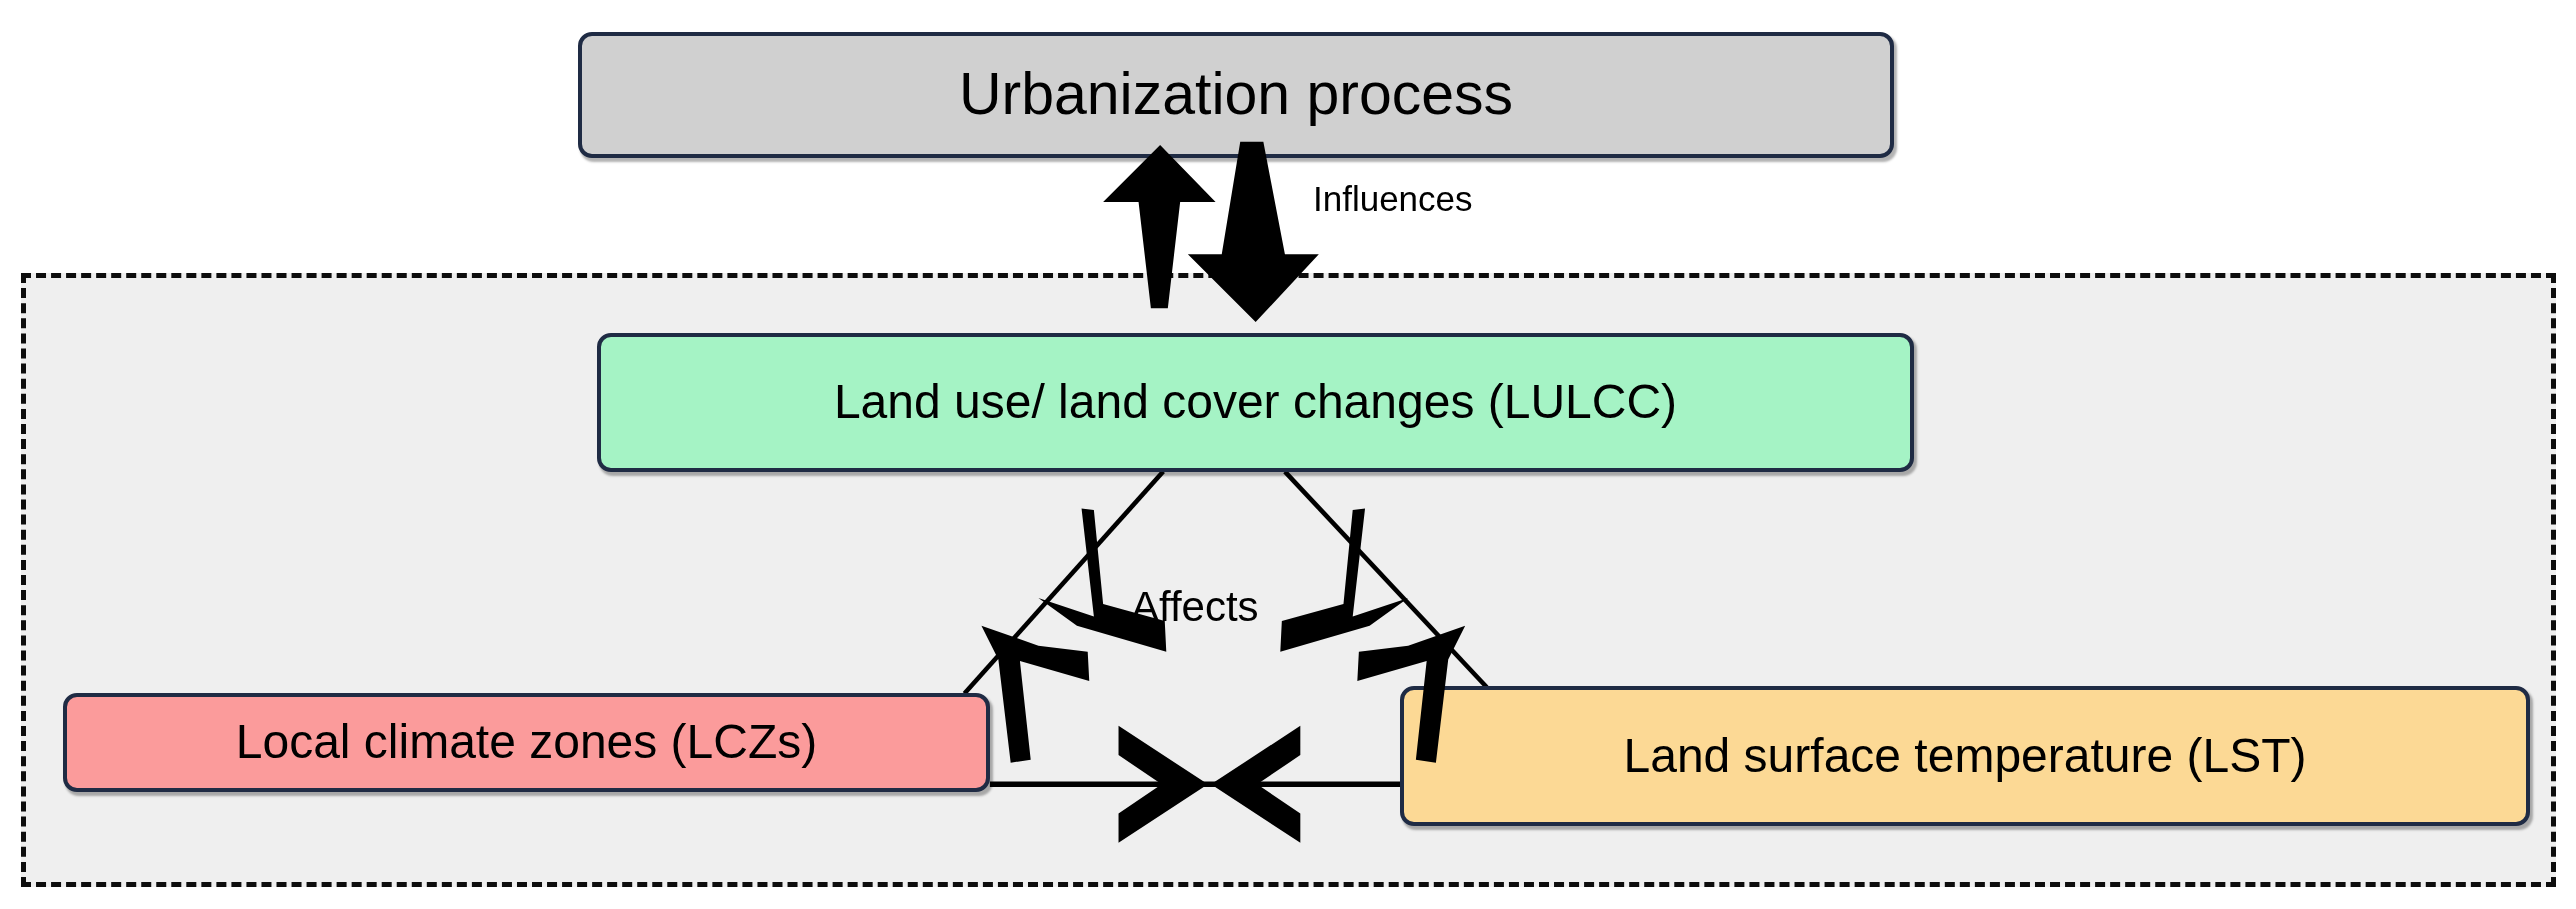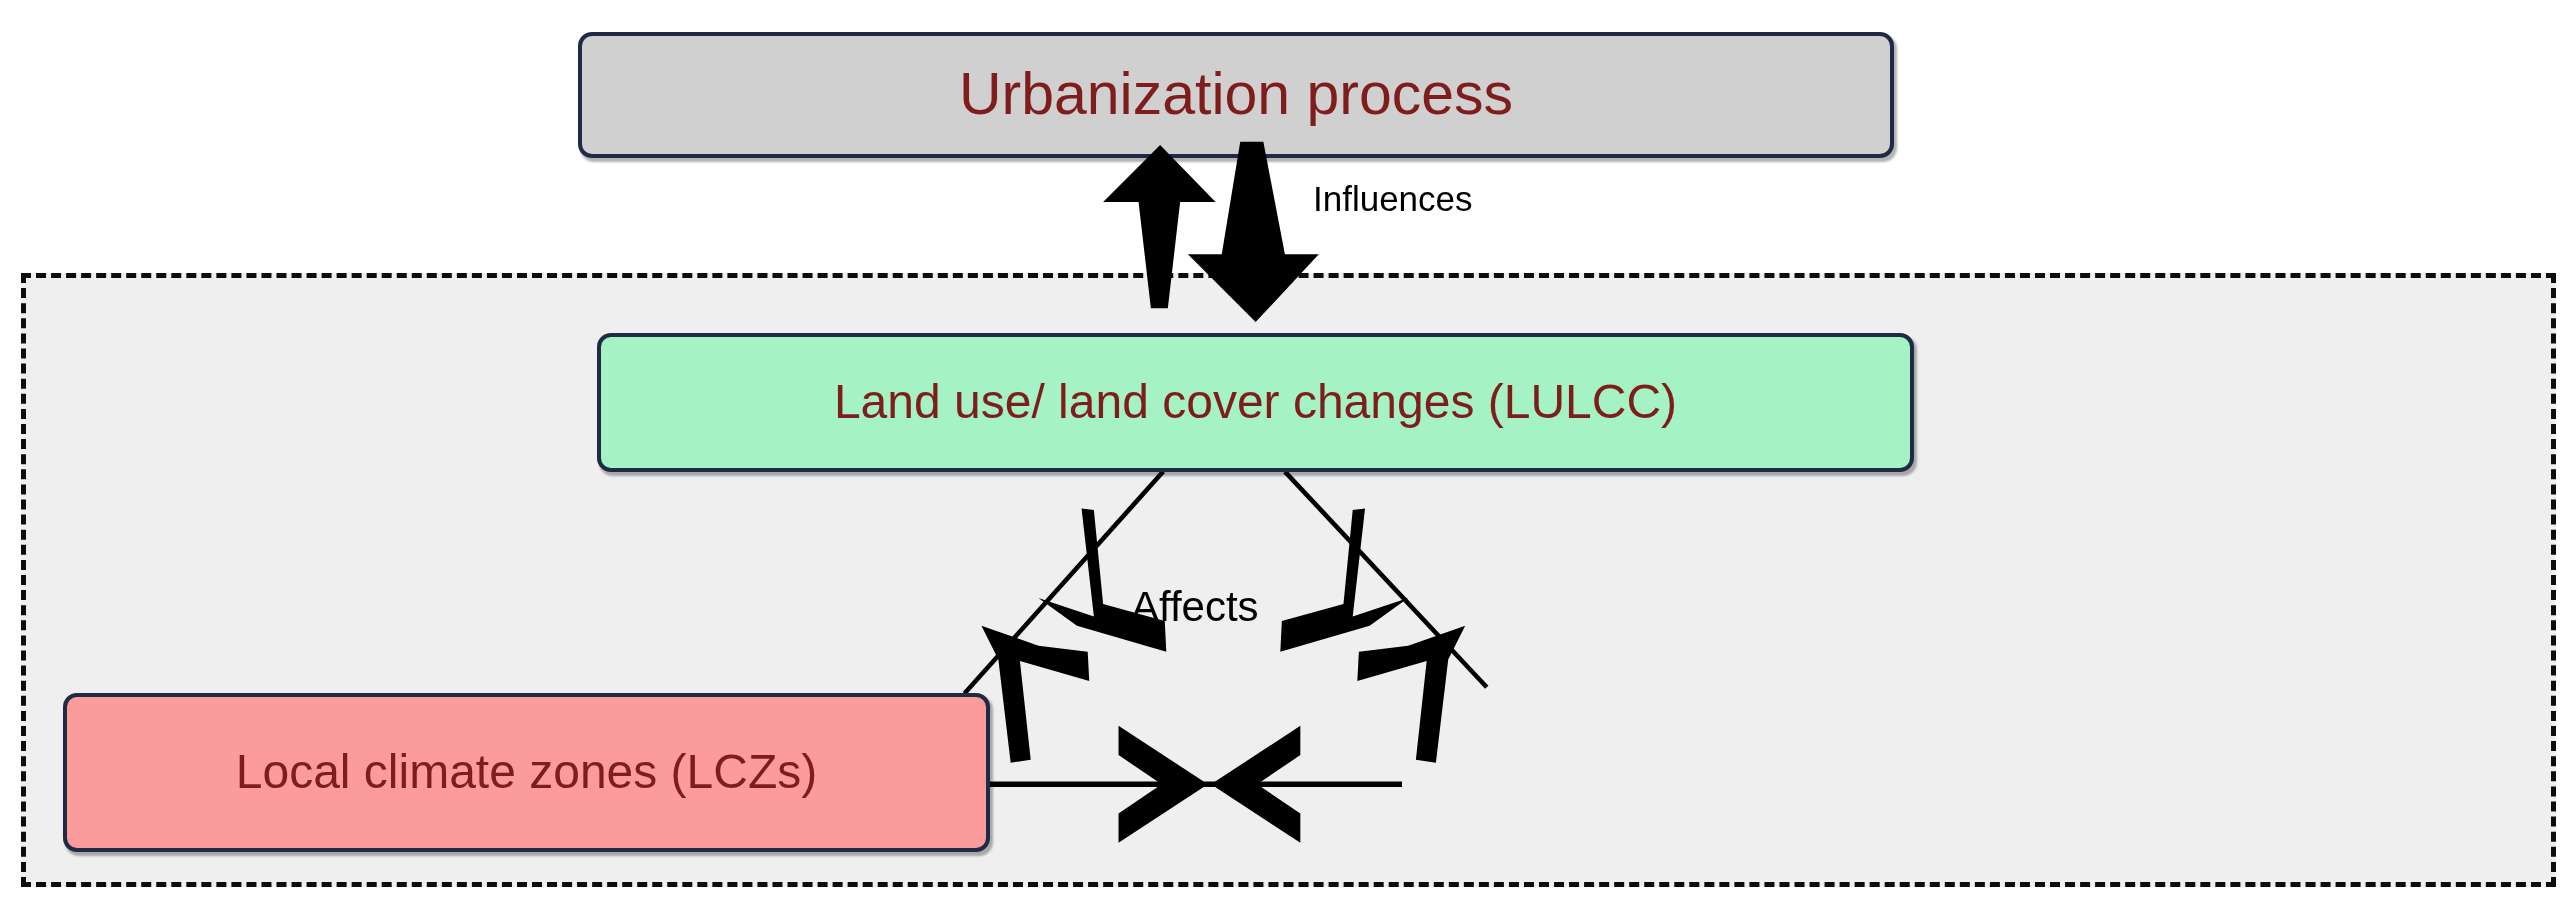--- a/index.html
+++ b/index.html
@@ -32,21 +32,21 @@
   
   .node {
     position: absolute;
     box-sizing: border-box;
     border: 4.6px solid #1f2b44;
     border-radius: 14px;
     display: flex;
     align-items: center;
     justify-content: center;
     text-align: center;
-    color: #7f1d1d;
+    color: #000000;
     box-shadow: 2.3px 3.1px 2.3px rgba(0,0,0,0.30);
     z-index: 5;
   }
   .node-label {
     display: block;
     line-height: 1.05;
     white-space: nowrap;
   }
   #node-urbanization {
     left: 578px;  top: 32px;
@@ -57,21 +57,21 @@
 
   #node-lulcc {
     left: 597px;  top: 333px;
     width: 1317px; height: 139px;
     background: #a5f3c5;
   }
   #node-lulcc .node-label { font-size: 48px; }
 
   #node-lczs {
     left: 63px;   top: 693px;
-    width: 927px; height: 159px;
+    width: 927px; height: 99px;
     background: #fb9b9b;
   }
   #node-lczs .node-label { font-size: 48px; }
 
   #node-lst {
     left: 1400px; top: 686px;
     width: 1130px; height: 140px;
     background: #fcd995;
   }
   #node-lst .node-label { font-size: 48px; }
@@ -141,19 +141,22 @@
   </div>
 
   <div class="node" id="node-lulcc">
     <span class="node-label">Land use/ land cover changes (LULCC)</span>
   </div>
 
   <div class="node" id="node-lczs">
     <span class="node-label">Local climate zones (LCZs)</span>
   </div>
 
+  <div class="node" id="node-lst">
+    <span class="node-label">Land surface temperature (LST)</span>
+  </div>
 
   <div class="edge-label" id="label-influences">Influences</div>
 
   <div class="edge-label" id="label-affects">Affects</div>
 
 </div>
 
 
 </body></html>

